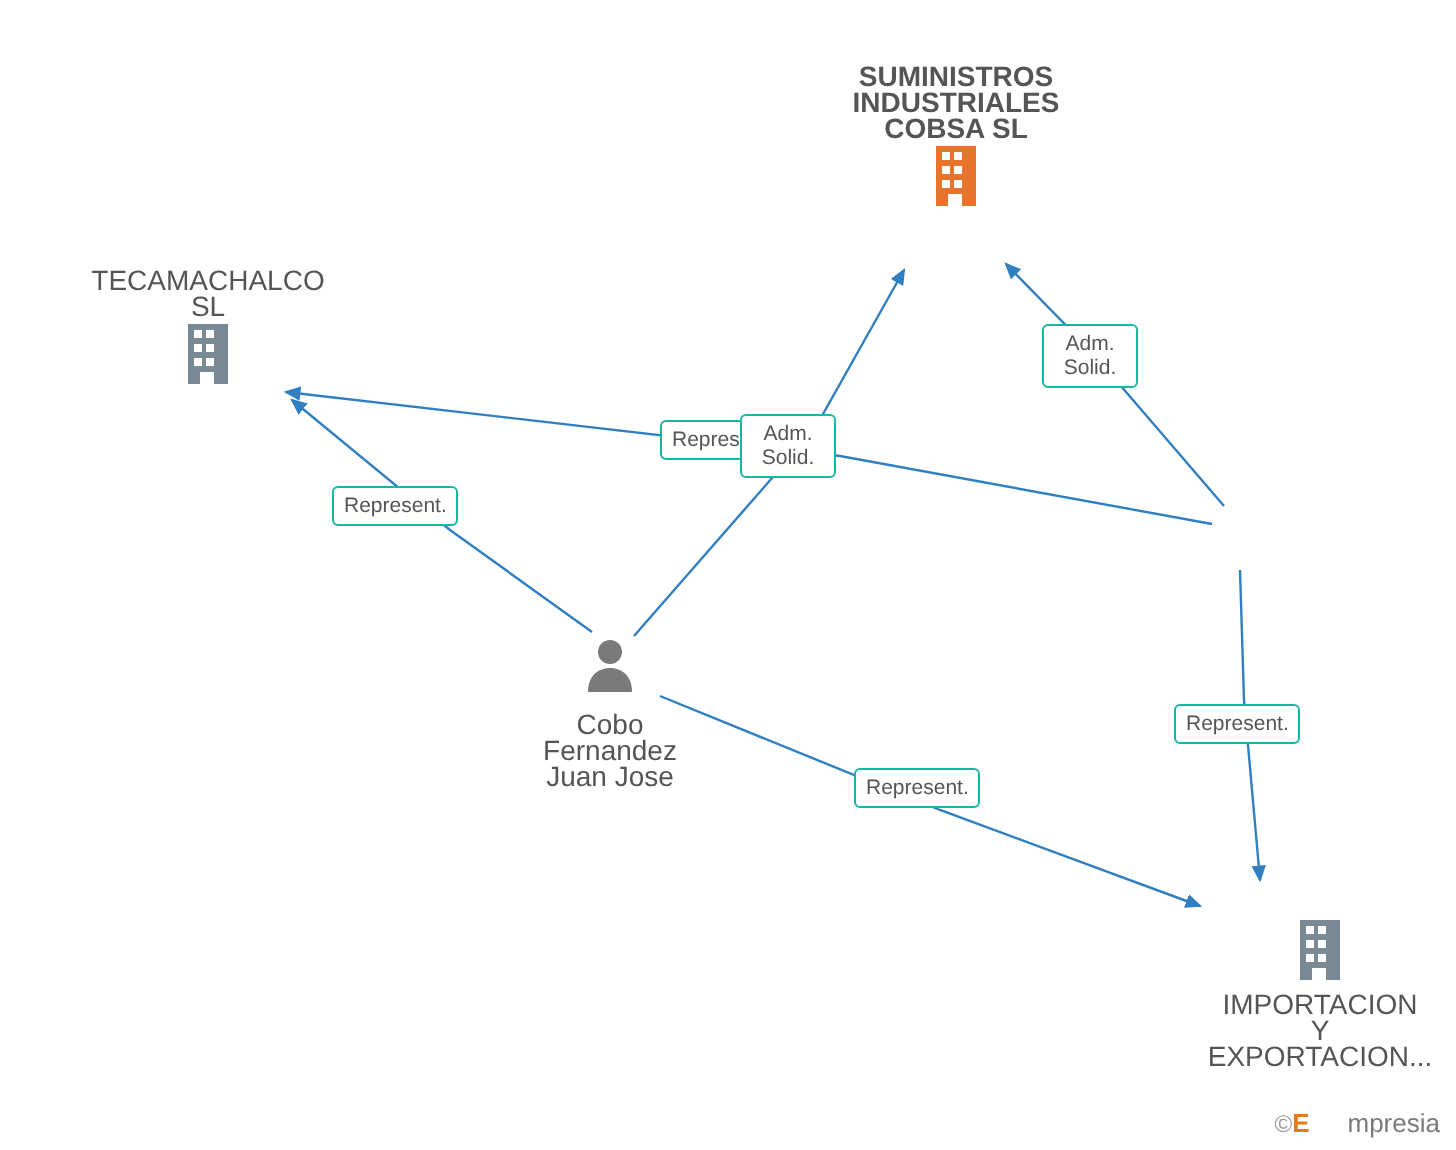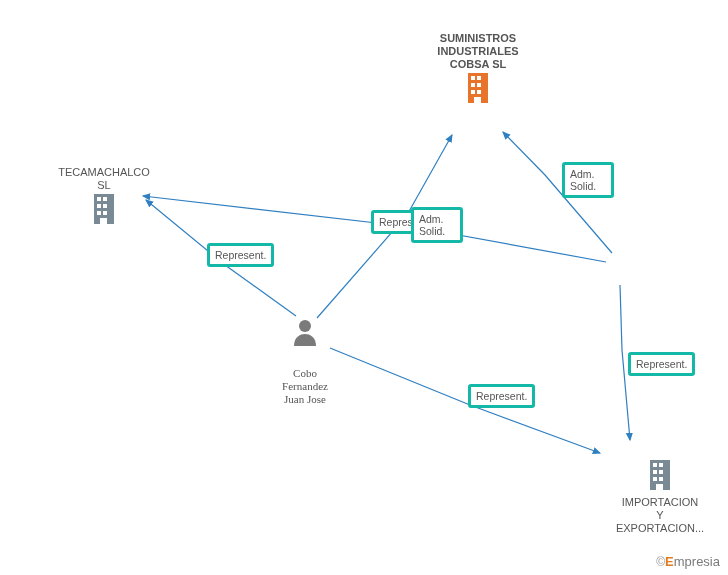--- a/index.html
+++ b/index.html
@@ -28,63 +28,64 @@
     width: 728px;
     height: 575px;
     pointer-events: none;
   }
   .node {
     position: absolute;
     text-align: center;
     width: 120px;
   }
   .node .label {
-    font-size: 11px;
+    font-size: 14px;
     line-height: 13px;
     color: #555555;
     white-space: pre-line;
   }
   .node .label.company {
     font-weight: bold;
     color: #555555;
   }
   .icon-company svg, .icon-person svg {
     display: block;
     margin: 0 auto;
   }
   .edge-label {
     position: absolute;
     background: #ffffff;
-    border: 3px solid #14b8a6;
+    border: 1px solid #14b8a6;
     border-radius: 3px;
     color: #555555;
     font-size: 10.5px;
     line-height: 12px;
     padding: 3px 5px;
+    text-align: center;
     white-space: pre-line;
-    margin-left: 41px;
   }
   .watermark {
     position: absolute;
     right: 8px;
     bottom: 6px;
     font-size: 13px;
     color: #8a8a8a;
     font-family: "Liberation Sans", sans-serif;
   }
   .watermark .c {
     color: #9a9a9a;
     font-size: 12px;
   }
   .watermark .e {
     color: #e07b1e;
     font-weight: bold;
   }
   .watermark .rest {
     color: #7a7a7a;
+    margin-left: 19px;
   }
 </style>
 </head>
 <body>
 
 <div id="canvas">
 
   <svg class="edges" viewBox="0 0 728 575">
     <defs>
       <marker id="arrow" markerWidth="7" markerHeight="7" refX="6" refY="3" orient="auto" markerUnits="strokeWidth">
@@ -116,21 +117,21 @@
         <rect x="12" y="5" width="4" height="4" fill="#ffffff"></rect>
         <rect x="6" y="12" width="4" height="4" fill="#ffffff"></rect>
         <rect x="12" y="12" width="4" height="4" fill="#ffffff"></rect>
         <rect x="6" y="19" width="4" height="4" fill="#ffffff"></rect>
         <rect x="12" y="19" width="4" height="4" fill="#ffffff"></rect>
         <rect x="9" y="26" width="7" height="6" fill="#ffffff"></rect>
       </svg>
     </div>
   </div>
 
-  <div class="node" style="left:44px; top:134px;margin-top:32px;">
+  <div class="node" style="left:44px; top:134px;">
     <div class="label">TECAMACHALCO
 SL</div>
     <div class="icon-company">
       <svg width="26" height="34" viewBox="0 0 26 34">
         <rect x="3" y="2" width="20" height="30" fill="#7a8a94"></rect>
         <rect x="6" y="5" width="4" height="4" fill="#ffffff"></rect>
         <rect x="12" y="5" width="4" height="4" fill="#ffffff"></rect>
         <rect x="6" y="12" width="4" height="4" fill="#ffffff"></rect>
         <rect x="12" y="12" width="4" height="4" fill="#ffffff"></rect>
         <rect x="6" y="19" width="4" height="4" fill="#ffffff"></rect>
@@ -159,21 +160,21 @@
   </div>
 
 
   <div class="node" style="left:245px; top:318px;">
     <div class="icon-person">
       <svg width="26" height="28" viewBox="0 0 26 28">
         <circle cx="13" cy="8" r="6" fill="#7a7a7a"></circle>
         <path d="M2,28 C2,19 8,16 13,16 C18,16 24,19 24,28 Z" fill="#7a7a7a"></path>
       </svg>
     </div>
-    <div class="label" style="margin-top:21px;font-family:Liberation Serif, serif;">Cobo
+    <div class="label" style="margin-top:10px;">Cobo
 Fernandez
 Juan Jose</div>
   </div>
 
   <div class="edge-label" style="left:521px; top:162px; width:36px;">Adm.
 Solid.</div>
 
   <div class="edge-label" style="left:166px; top:243px;">Represent.</div>
 
   <div class="edge-label" style="left:330px; top:210px;">Represent.</div>

